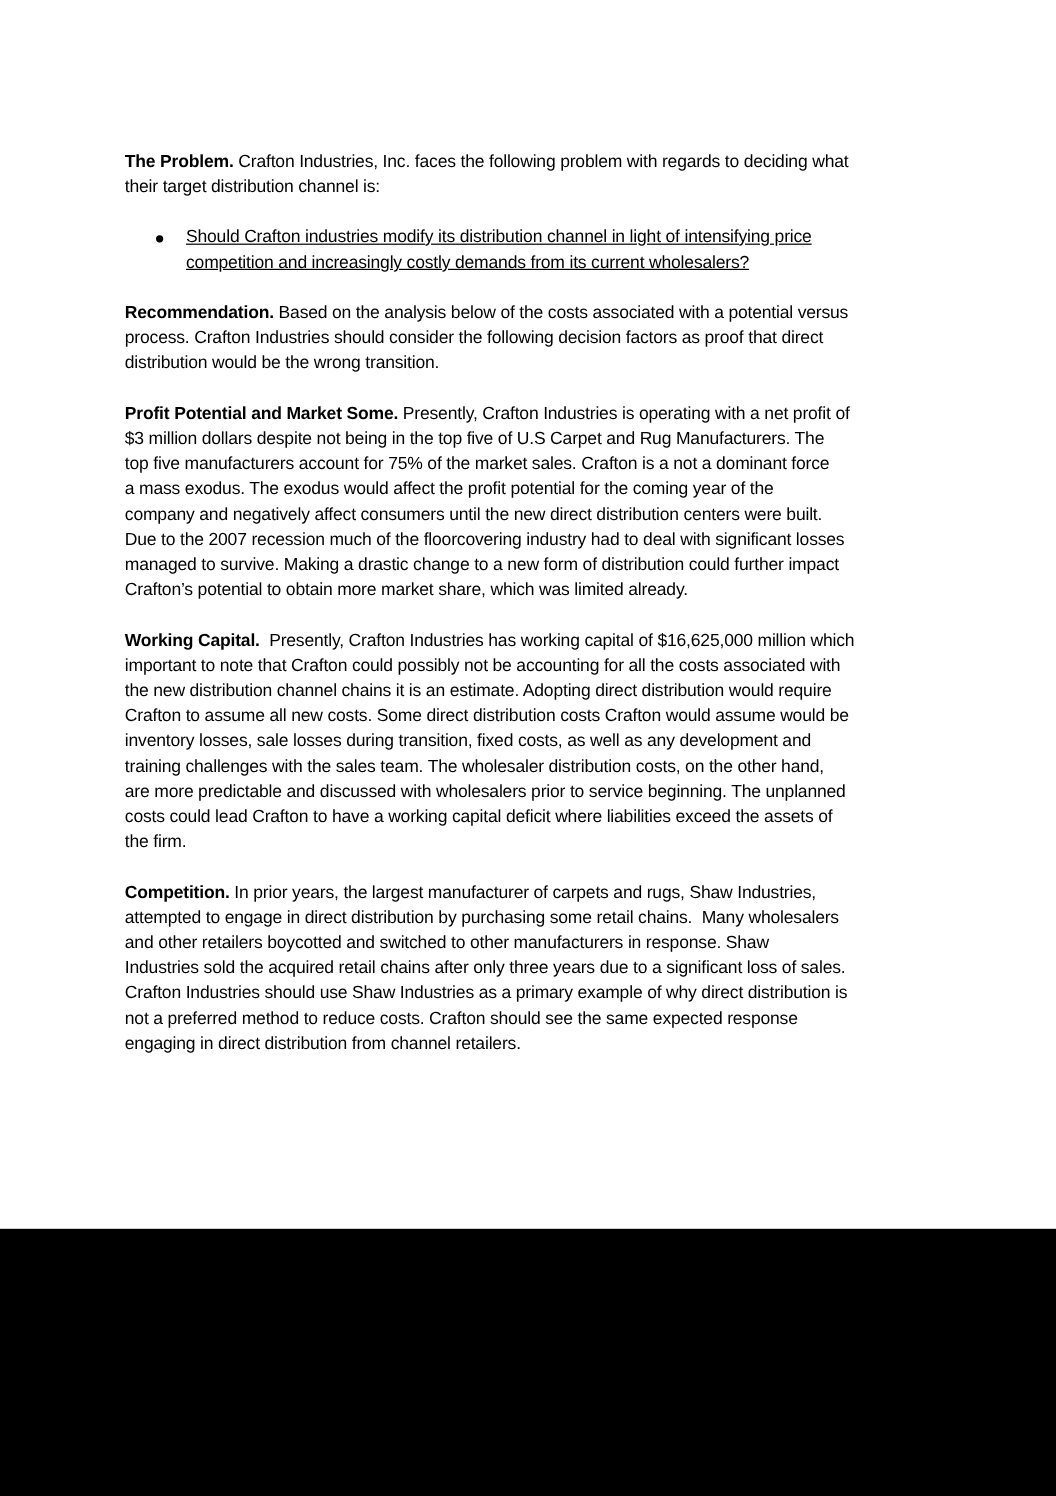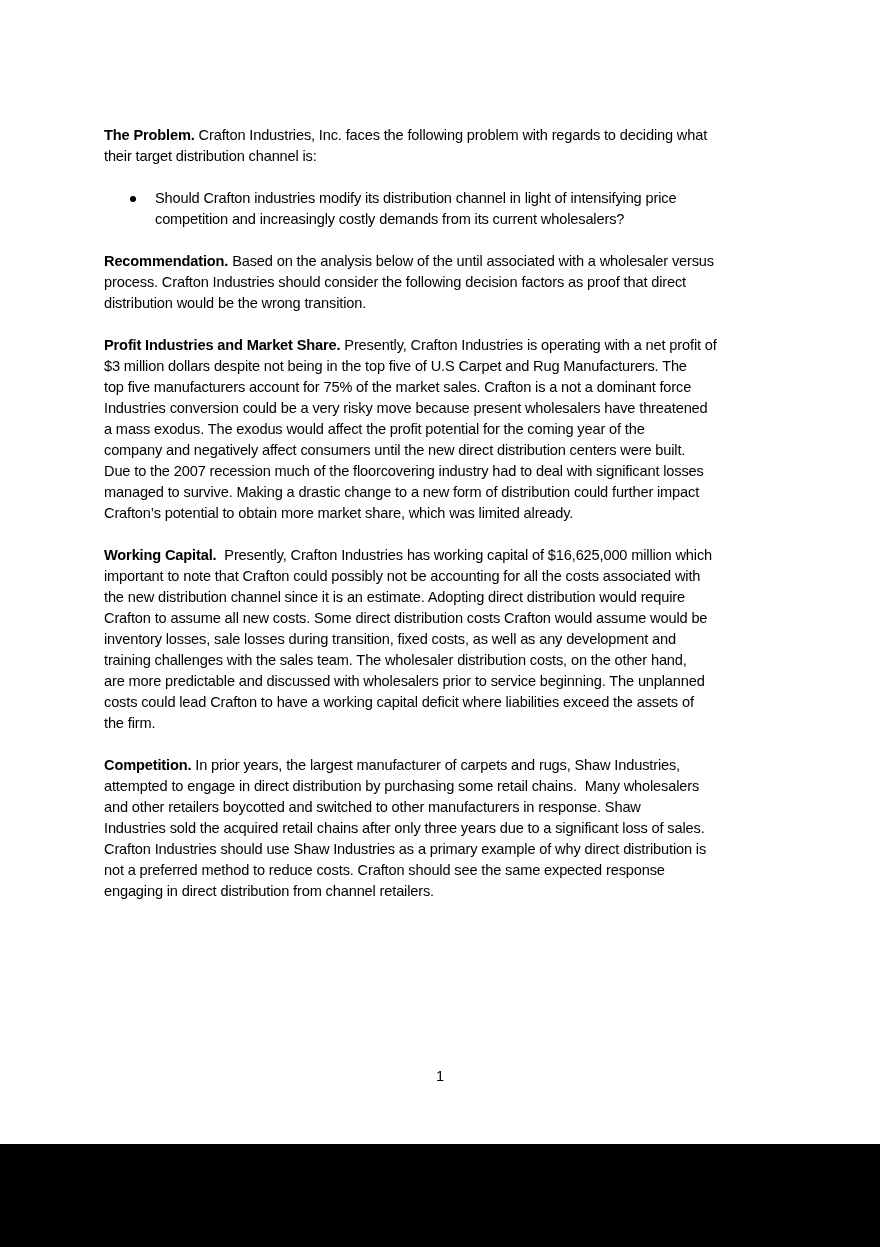--- a/index.html
+++ b/index.html
@@ -9,39 +9,40 @@
       background: #000000;
       position: relative;
       overflow: hidden;
       font-family: "Liberation Sans", "DejaVu Sans", sans-serif;
       color: #000000;
     }
     .page {
       position: absolute;
       left: 0; top: 0;
       width: 880px;
-      height: 1144px;
+      height: 1024px;
       background: #ffffff;
     }
     .content {
       position: absolute;
       left: 104px;
       top: 125px;
       width: 680px;
       font-size: 14.6px;
       line-height: 21px;
       letter-spacing: -0.15px;
     }
     .para { margin: 0 0 21px 0; }
     .line { display: block; white-space: nowrap; }
     .heading { font-weight: bold; }
     .bullet-block {
       position: relative;
       padding-left: 51px;
       margin: 0 0 21px 0;
+      text-decoration: underline;
     }
     .bullet-dot {
       position: absolute;
       left: 26px;
       top: 8px;
       width: 6px; height: 6px;
       border-radius: 50%;
       background: #000;
     }
     .page-number {
@@ -69,41 +70,40 @@
       <span class="line">their target distribution channel is:</span>
     </div>
 
     <div class="bullet-block">
       <span class="bullet-dot"></span>
       <span class="line">Should Crafton industries modify its distribution channel in light of intensifying price</span>
       <span class="line">competition and increasingly costly demands from its current wholesalers?</span>
     </div>
 
     <div class="para">
-      <span class="line"><span class="heading">Recommendation.</span><span> Based on the analysis below of the until associated with a wholesaler versus</span></span>
+      <span class="line"><span class="heading">Recommendation.</span><span> Based on the analysis below of the costs associated with a potential versus</span></span>
       <span class="line">process. Crafton Industries should consider the following decision factors as proof that direct</span>
       <span class="line">distribution would be the wrong transition.</span>
     </div>
 
     <div class="para">
-      <span class="line"><span class="heading">Profit Industries and Market Share.</span><span> Presently, Crafton Industries is operating with a net profit of</span></span>
+      <span class="line"><span class="heading">Profit Potential and Market Some.</span><span> Presently, Crafton Industries is operating with a net profit of</span></span>
       <span class="line">$3 million dollars despite not being in the top five of U.S Carpet and Rug Manufacturers. The</span>
       <span class="line">top five manufacturers account for 75% of the market sales. Crafton is a not a dominant force</span>
-      <span class="line">Industries conversion could be a very risky move because present wholesalers have threatened</span>
       <span class="line">a mass exodus.  The exodus would affect the profit potential for the coming year of the</span>
       <span class="line">company and negatively affect consumers until the new direct distribution centers were built.</span>
       <span class="line">Due to the 2007 recession much of the floorcovering industry had to deal with significant losses</span>
       <span class="line">managed to survive. Making a drastic change to a new form of distribution could further impact</span>
       <span class="line">Crafton’s potential to obtain more market share, which was limited already.</span>
     </div>
 
     <div class="para">
       <span class="line"><span class="heading">Working Capital.</span><span style="white-space: pre;">  Presently, Crafton Industries has working capital of $16,625,000 million which</span></span>
       <span class="line">important to note that Crafton could possibly not be accounting for all the costs associated with</span>
-      <span class="line">the new distribution channel since it is an estimate. Adopting direct distribution would require</span>
+      <span class="line">the new distribution channel chains it is an estimate. Adopting direct distribution would require</span>
       <span class="line">Crafton to assume all new costs. Some direct distribution costs Crafton would assume would be</span>
       <span class="line">inventory losses, sale losses during transition, fixed costs, as well as any development and</span>
       <span class="line">training challenges with the sales team. The wholesaler distribution costs, on the other hand,</span>
       <span class="line">are more predictable and discussed with wholesalers prior to service beginning. The unplanned</span>
       <span class="line">costs could lead Crafton to have a working capital deficit where liabilities exceed the assets of</span>
       <span class="line">the firm.</span>
     </div>
 
     <div class="para">
       <span class="line"><span class="heading">Competition.</span><span> In prior years, the largest manufacturer of carpets and rugs, Shaw Industries,</span></span>

